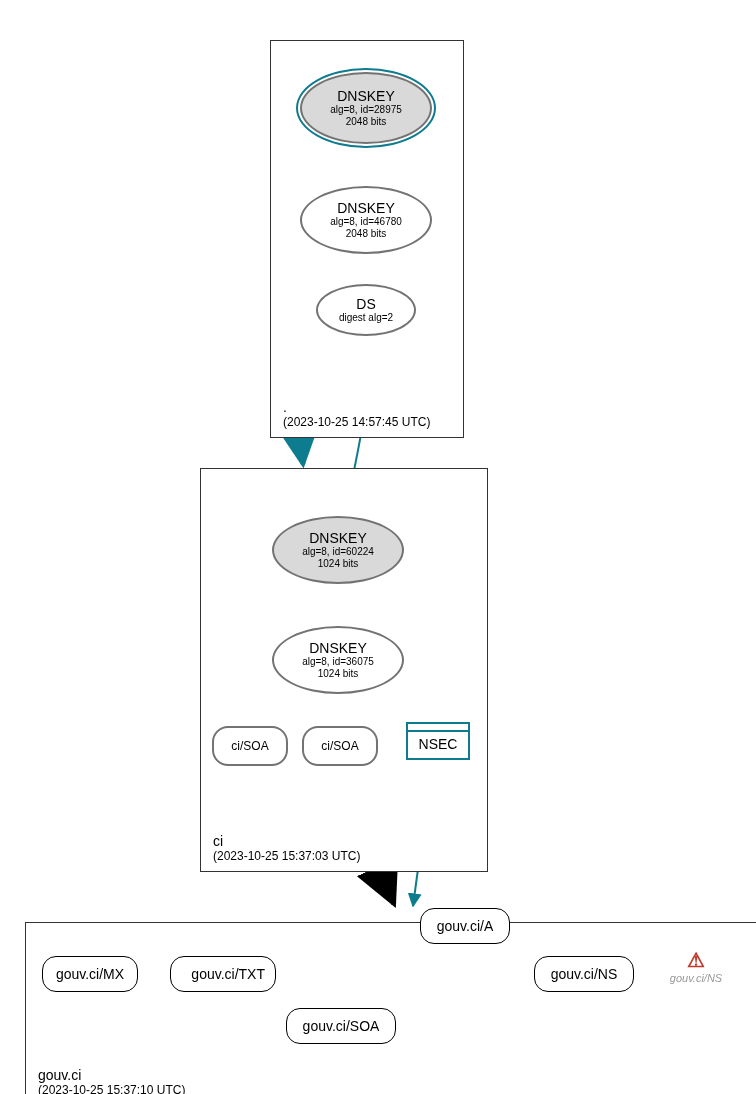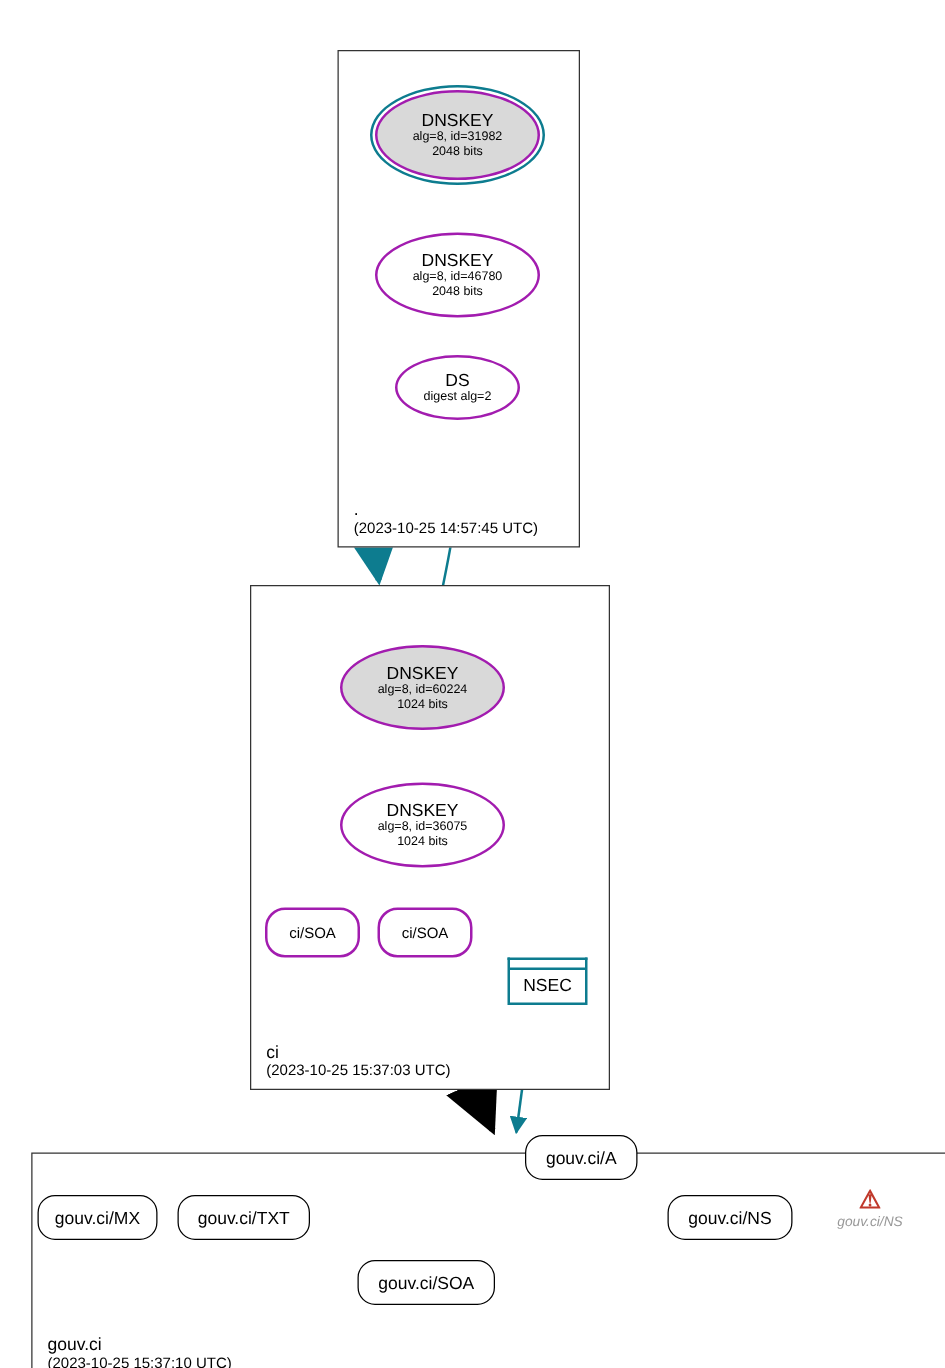--- a/index.html
+++ b/index.html
@@ -46,21 +46,21 @@
     font-size: 10px;
     line-height: 1.2;
   }
   .ellipse {
     border-radius: 50%;
   }
   .rounded {
     border-radius: 16px;
   }
   .border-teal {
-    border: 2px solid #a21caf;
+    border: 2px solid #737373;
   }
   .double-ring::before {
     content: "";
     position: absolute;
     inset: -6px;
     border: 2px solid #0d7c8f;
     border-radius: 50%;
   }
   .shaded {
     background: #d9d9d9;
@@ -80,21 +80,20 @@
   }
   .nsec-box {
     position: absolute;
     border-top: 2px solid #0d7c8f;
     border-left: 2px solid #0d7c8f;
     border-right: 2px solid #0d7c8f;
     box-sizing: border-box;
     background: #fff;
     text-align: center;
     font-size: 14px;
-    margin-top: 44px;
   }
   .nsec-box .bar {
     height: 8px;
     border-bottom: 2px solid #0d7c8f;
     box-sizing: border-box;
   }
   .nsec-box .label {
     border-bottom: 2px solid #0d7c8f;
     padding: 4px 6px 6px;
   }
@@ -168,21 +167,21 @@
 
 <div class="zone-box" style="left:270px; top:40px; width:194px; height:398px;">
   <div class="zone-caption">
     <div class="zone-name">.</div>
     <div class="zone-ts">(2023-10-25 14:57:45 UTC)</div>
   </div>
 </div>
 
 <div class="node ellipse border-teal shaded double-ring" style="left:300px; top:72px; width:132px; height:72px;">
   <div class="title">DNSKEY</div>
-  <div class="sub">alg=8, id=31982</div>
+  <div class="sub">alg=8, id=28975</div>
   <div class="sub">2048 bits</div>
 </div>
 
 <div class="node ellipse border-teal" style="left:300px; top:186px; width:132px; height:68px;">
   <div class="title">DNSKEY</div>
   <div class="sub">alg=8, id=46780</div>
   <div class="sub">2048 bits</div>
 </div>
 
 <div class="node ellipse border-teal" style="left:316px; top:284px; width:100px; height:52px;">
@@ -221,24 +220,24 @@
   <div class="label">NSEC</div>
 </div>
 
 <div class="zone-box" style="left:14px; top:922px; width:744px; height:184px;margin-left:11px;">
   <div class="zone-caption">
     <div class="zone-name">gouv.ci</div>
     <div class="zone-ts">(2023-10-25 15:37:10 UTC)</div>
   </div>
 </div>
 
-<div class="record-chip" style="left:30px;  top:956px; width:96px;">
+<div class="record-chip" style="left:42px;  top:956px; width:96px;">
   <span>gouv.ci/MX</span>
 </div>
-<div class="record-chip" style="left:142px; top:956px; width:106px;">
+<div class="record-chip" style="left:170px; top:956px; width:106px;justify-content:flex-end;">
   <span>gouv.ci/TXT</span>
 </div>
 <div class="record-chip" style="left:286px; top:1008px; width:110px;">
   <span>gouv.ci/SOA</span>
 </div>
 <div class="record-chip" style="left:420px; top:908px; width:90px;">
   <span>gouv.ci/A</span>
 </div>
 <div class="record-chip" style="left:534px; top:956px; width:100px;">
   <span>gouv.ci/NS</span>

